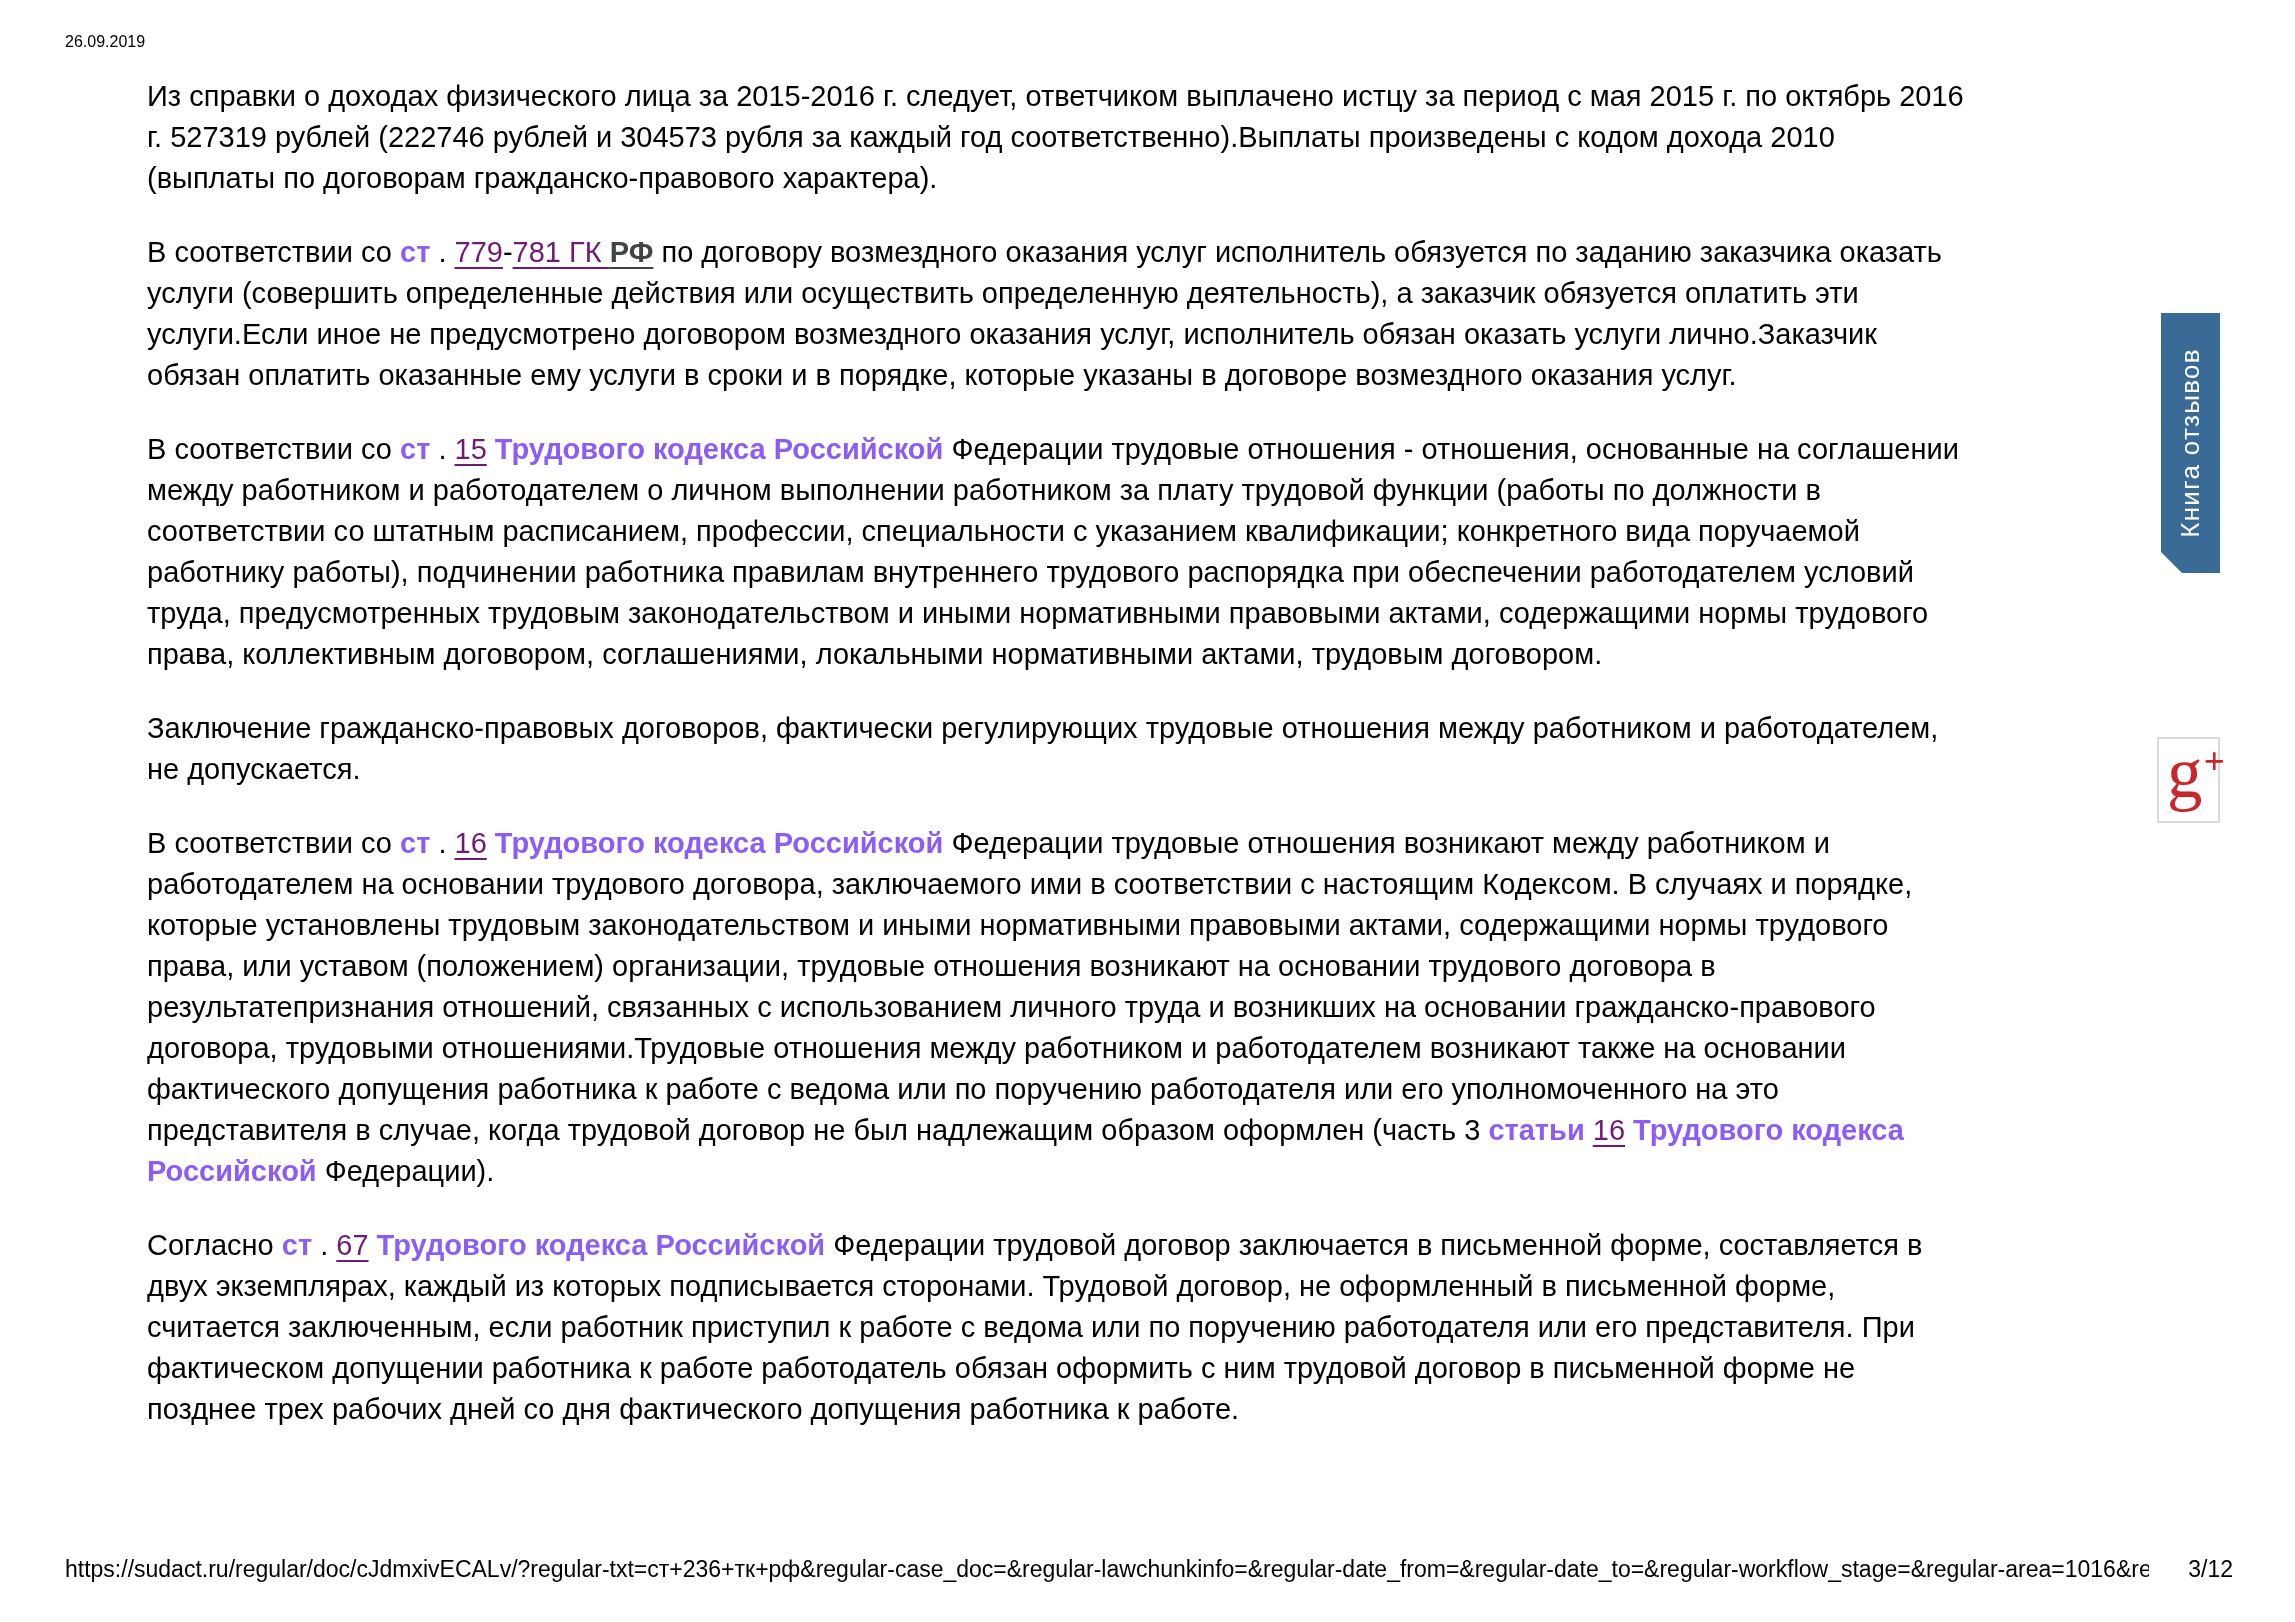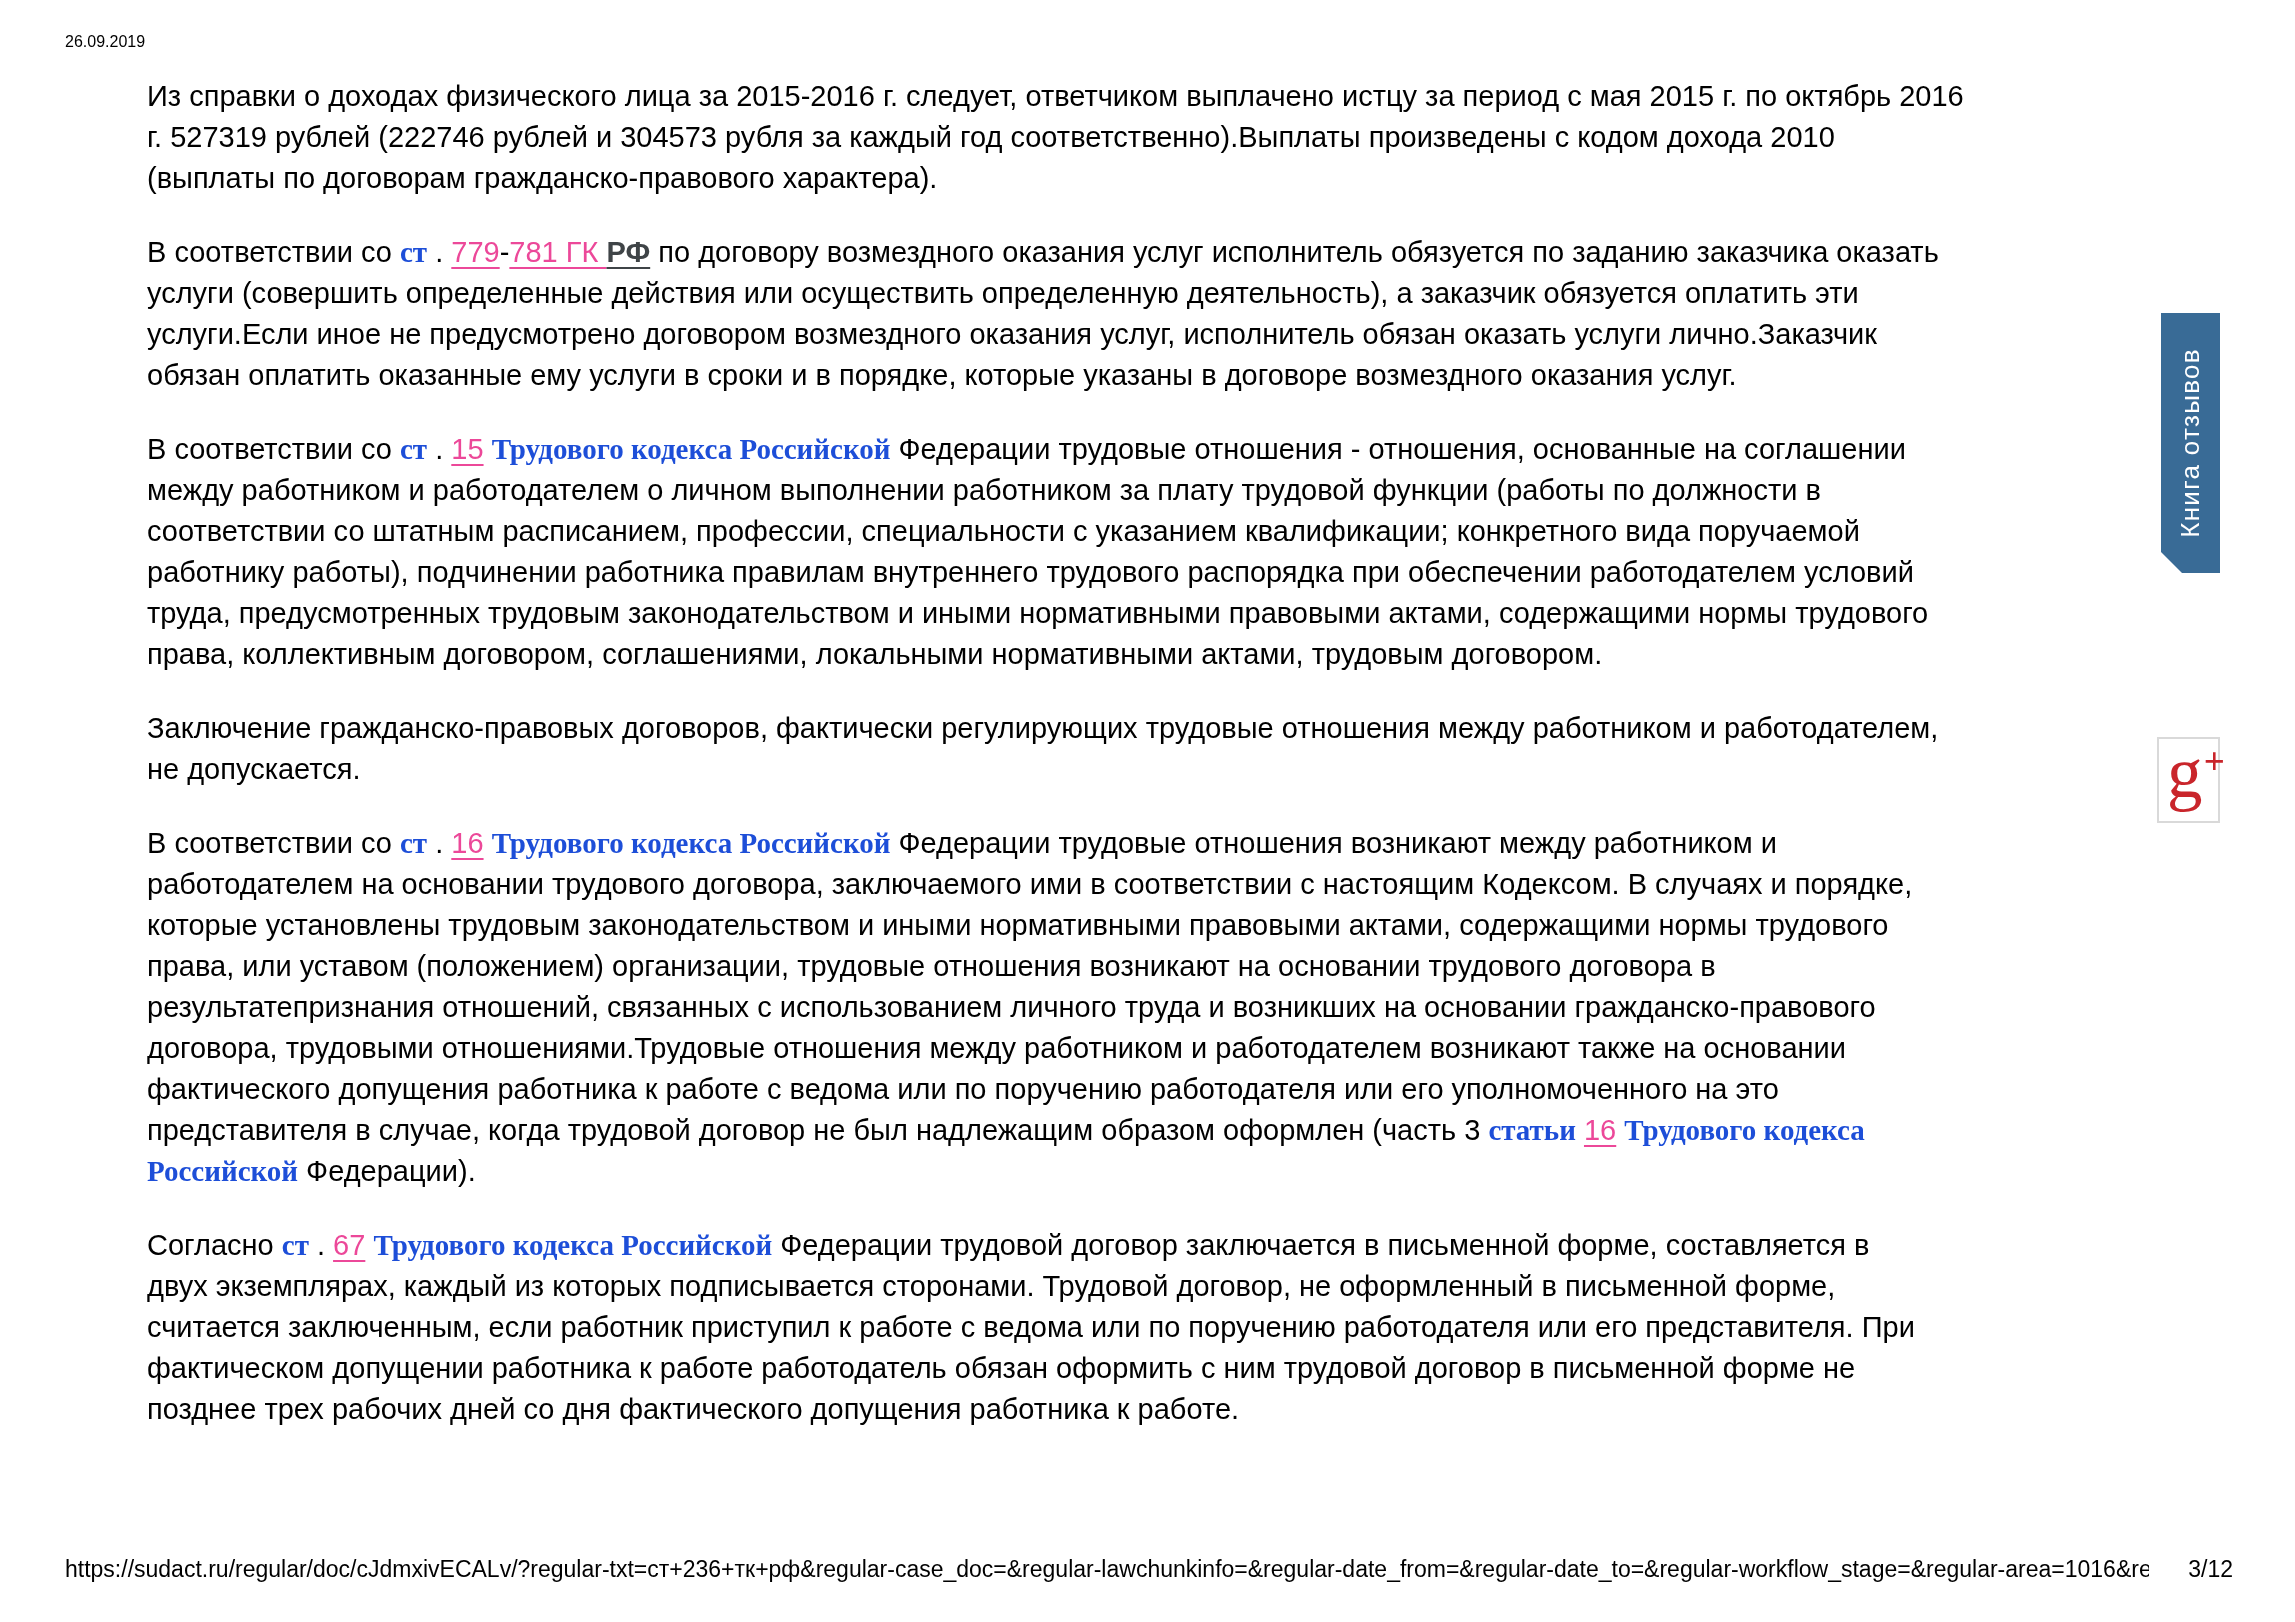--- a/index.html
+++ b/index.html
@@ -8,22 +8,22 @@
     font-family:"Liberation Sans", sans-serif;color:#000;
   }
   
   .hdr{position:absolute;top:33px;left:65px;right:65px;height:33px;font-size:16px;}
   .hdr-date{position:absolute;left:0;top:0;}
   .hdr-title{text-align:center;}
   
   .content{position:absolute;left:147px;top:76px;width:1976px;font-size:29px;line-height:41px;}
   .para{margin:0 0 33px 0;white-space:pre-wrap;}
   .seg-n{color:#000;}
-  .seg-b{font-weight:bold;color:#1d4ed8;font-family:Liberation Serif, serif;}
-  .seg-l{color:#ec4899;text-decoration:underline;text-decoration-thickness:1.6px;text-underline-offset:5.2px;cursor:pointer;}
+  .seg-b{font-weight:bold;color:#8b5cf6;}
+  .seg-l{color:#701a75;text-decoration:underline;text-decoration-thickness:1.6px;text-underline-offset:5.2px;cursor:pointer;}
   .seg-lb{color:#3F4447;font-weight:bold;text-decoration-color:#3F4447;}
   
   .feedback-tab{
     position:absolute;left:2161px;top:313px;width:59px;height:260px;background:#396B96;
     clip-path:polygon(0 0,100% 0,100% 100%,21px 100%,0 calc(100% - 21px));
     display:flex;align-items:center;justify-content:center;cursor:pointer;
   }
   .feedback-tab .vtext{
     writing-mode:vertical-rl;transform:rotate(180deg);
     color:#ffffff;font-size:26px;letter-spacing:1.3px;white-space:nowrap;

